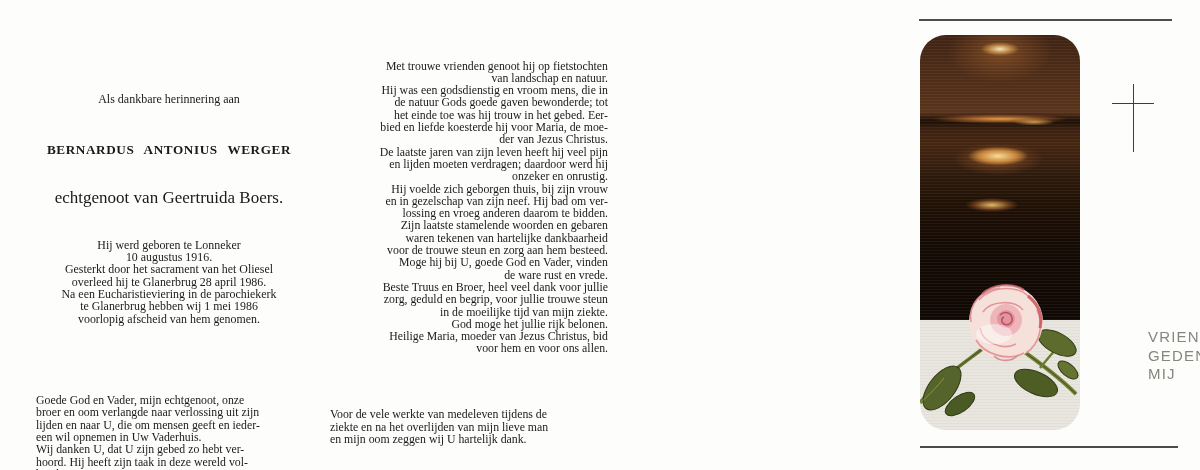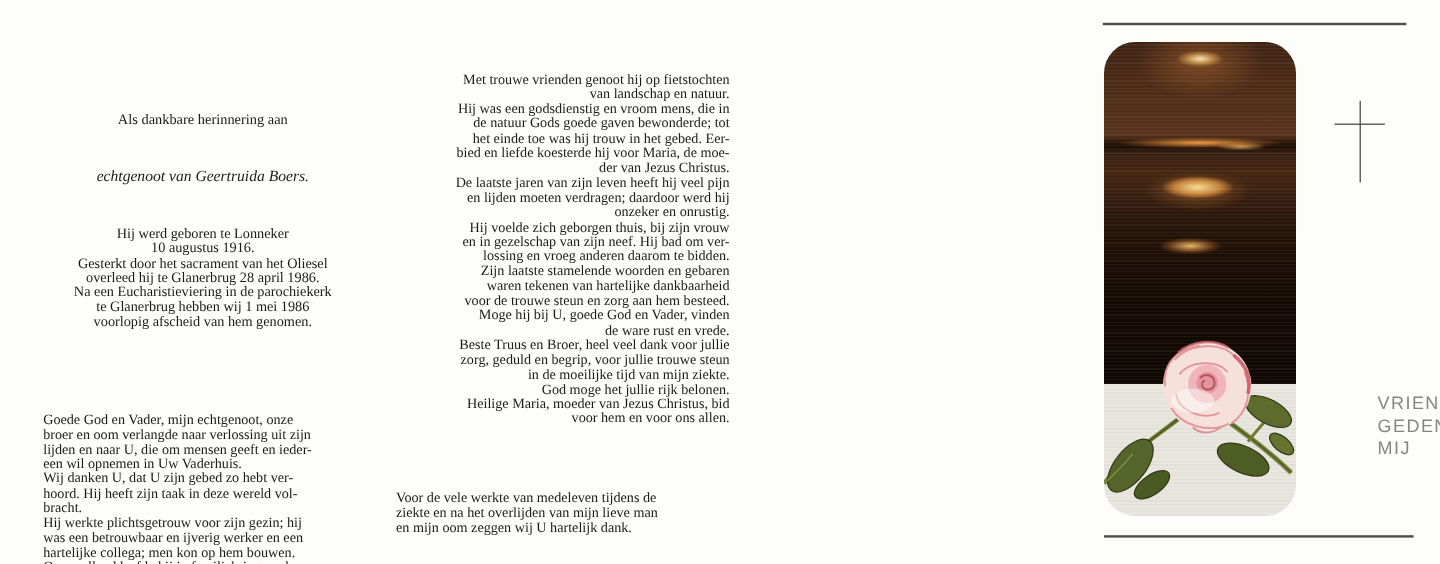--- a/index.html
+++ b/index.html
@@ -4,21 +4,21 @@
 <style>
   html,body{margin:0;padding:0;background:#ffffff;}
   .stage{position:relative;width:1200px;height:470px;background:#fdfdfc;overflow:hidden;
          font-family:"Liberation Serif", serif;color:#1a1a1a;}
   .col{position:absolute;white-space:pre;font-size:11.8px;line-height:12.3px;}
   .col1{left:36px;top:44px;width:266px;}
   .col2{left:330px;top:35px;width:278px;}
   .centerblock{text-align:center;white-space:pre;}
   .intro{margin:0;font-size:12px;}
   .name{margin:14px 0 0 0;font-size:13.2px;font-weight:bold;letter-spacing:.6px;word-spacing:6px;}
-  .spouse{margin:11px 0 0 0;font-size:13px;font-style:italic;}
+  .spouse{margin:11px 0 0 0;font-size:17px;}
   .bio{margin:10px 0 0 0;font-size:11.9px;line-height:12.3px;}
   .tribute{margin:20px 0 0 0;}
   .memories{margin:0;text-align:right;}
   .ack{margin:29px 0 0 0;}
   p{white-space:pre;}
 
   
   .printmark{position:absolute;left:619px;top:428px;width:90px;}
   .pm-code{margin-left:19px;font-family:"DejaVu Sans",sans-serif;font-size:6.5px;font-weight:bold;
            color:#6f6f6f;letter-spacing:.4px;}
@@ -58,20 +58,21 @@
          font-size:15px;line-height:18.5px;letter-spacing:1.2px;color:#86867f;white-space:pre;}
 </style>
 </head>
 <body>
 
 <div class="stage">
 
   <section class="col col1">
     <div class="centerblock">
       <p class="intro">Als dankbare herinnering aan</p>
+      <p class="name">BERNARDUS ANTONIUS WERGER</p>
       <p class="spouse">echtgenoot van Geertruida Boers.</p>
       <p class="bio">Hij werd geboren te Lonneker
 10 augustus 1916.
 Gesterkt door het sacrament van het Oliesel
 overleed hij te Glanerbrug 28 april 1986.
 Na een Eucharistieviering in de parochiekerk
 te Glanerbrug hebben wij 1 mei 1986
 voorlopig afscheid van hem genomen.</p>
     </div>
     <p class="tribute">Goede God en Vader, mijn echtgenoot, onze

